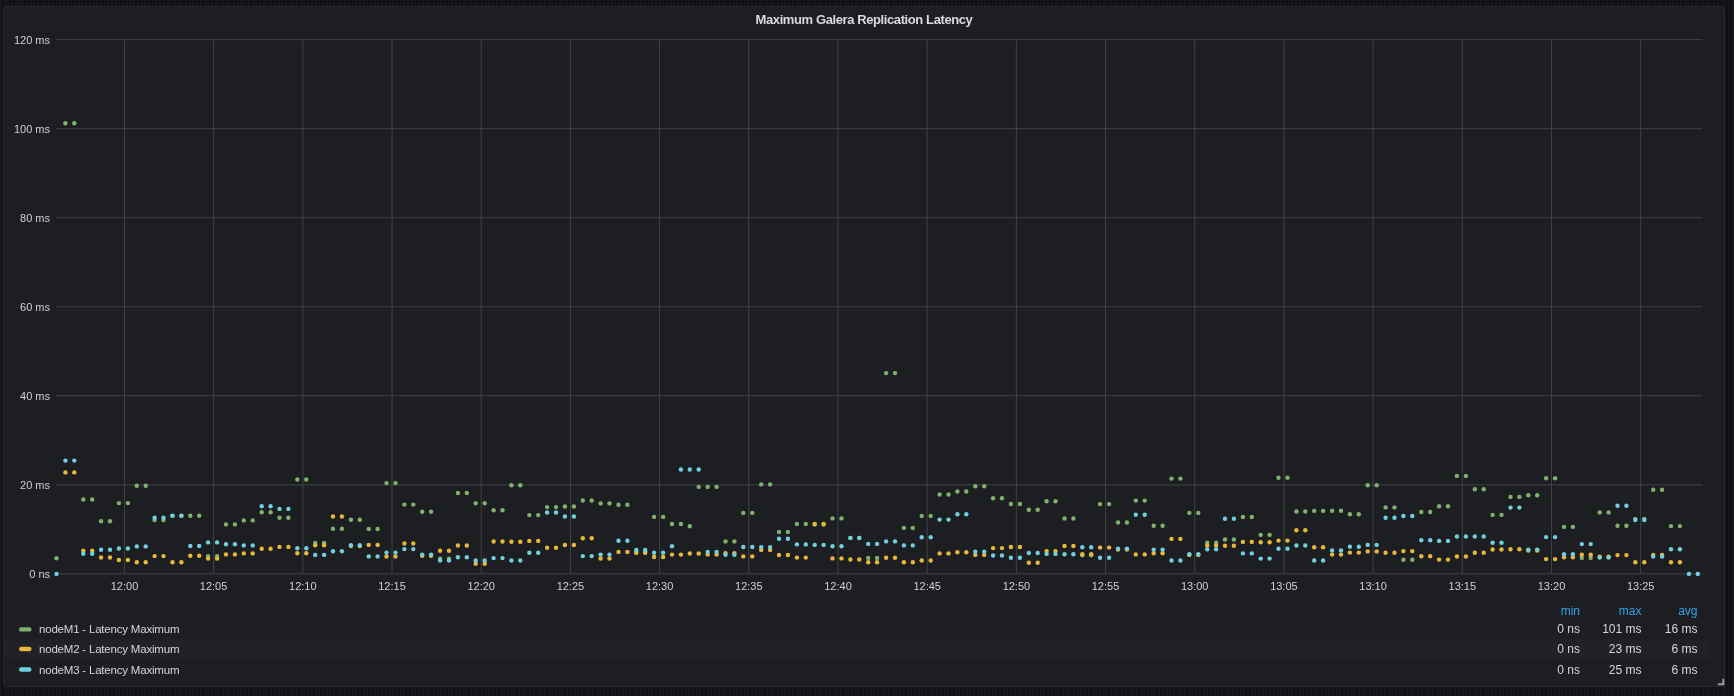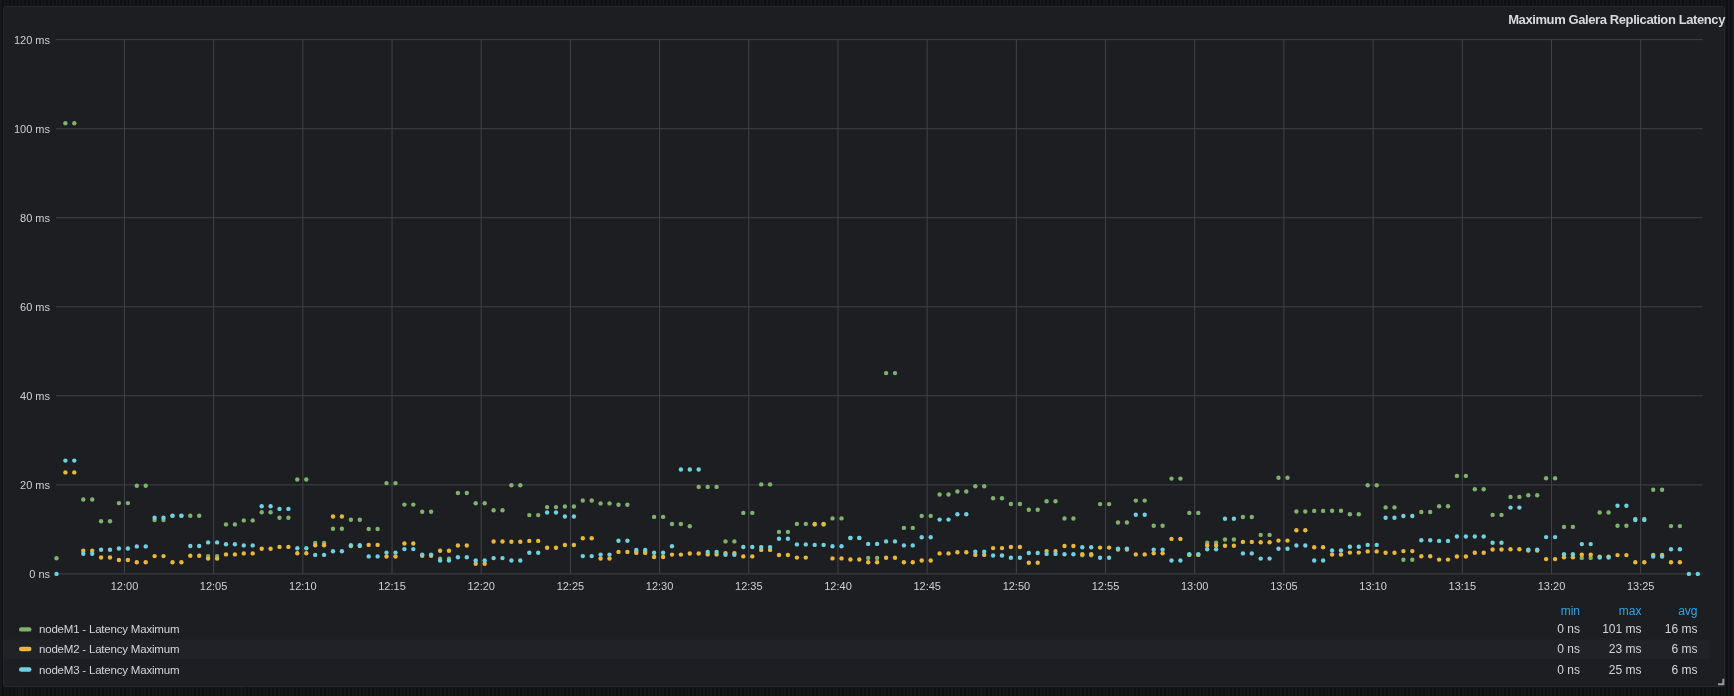--- a/index.html
+++ b/index.html
@@ -1,20 +1,20 @@
 <!DOCTYPE html>
 <html><head>
 <meta charset="utf-8">
 <style>
 html,body{margin:0;padding:0;width:1734px;height:696px;overflow:hidden;}
 body{background:repeating-linear-gradient(90deg,#16171a 0px,#16171a 2px,#0f1013 2px,#0f1013 3.7px);
 font-family:"Liberation Sans",sans-serif;}
 #panel{position:absolute;left:3px;top:6px;width:1722px;height:681px;background:#1d1e21;
 border:1px solid #26272b;border-radius:3px;box-sizing:border-box;}
-#title{position:absolute;left:3px;top:12px;width:1722px;text-align:right;font-size:13px;
+#title{position:absolute;left:3px;top:12px;width:1722px;text-align:center;font-size:13px;
 font-weight:bold;color:#d9dadc;line-height:15px;letter-spacing:-0.4px;}
 svg{position:absolute;left:0;top:0;}
 .axis{font-family:"Liberation Sans",sans-serif;font-size:11px;fill:#cfd0d2;}
 .leg{font-family:"Liberation Sans",sans-serif;font-size:12px;}
 .legname{font-family:"Liberation Sans",sans-serif;font-size:11.5px;letter-spacing:-0.2px;}
 </style>
 </head>
 <body>
 <div id="panel"></div>
 <div id="title">Maximum Galera Replication Latency</div>

